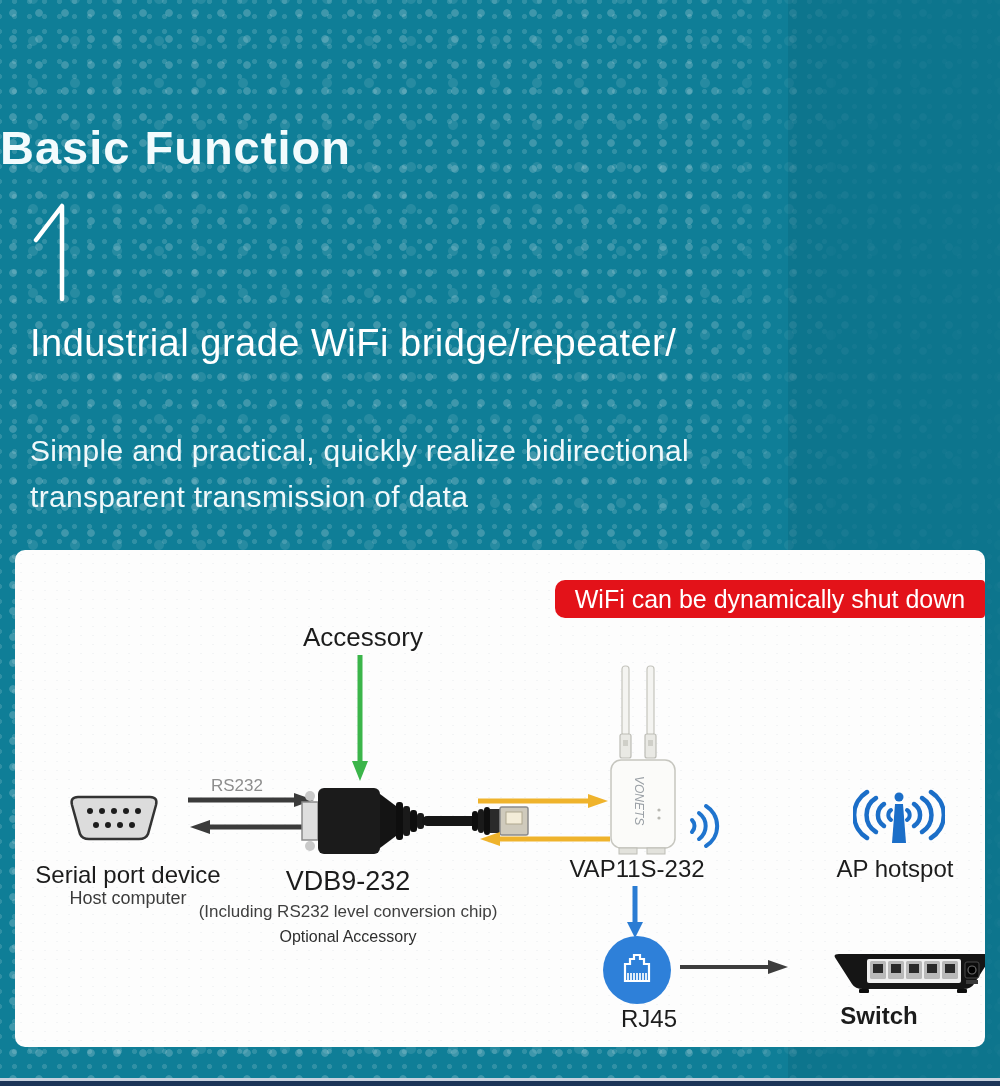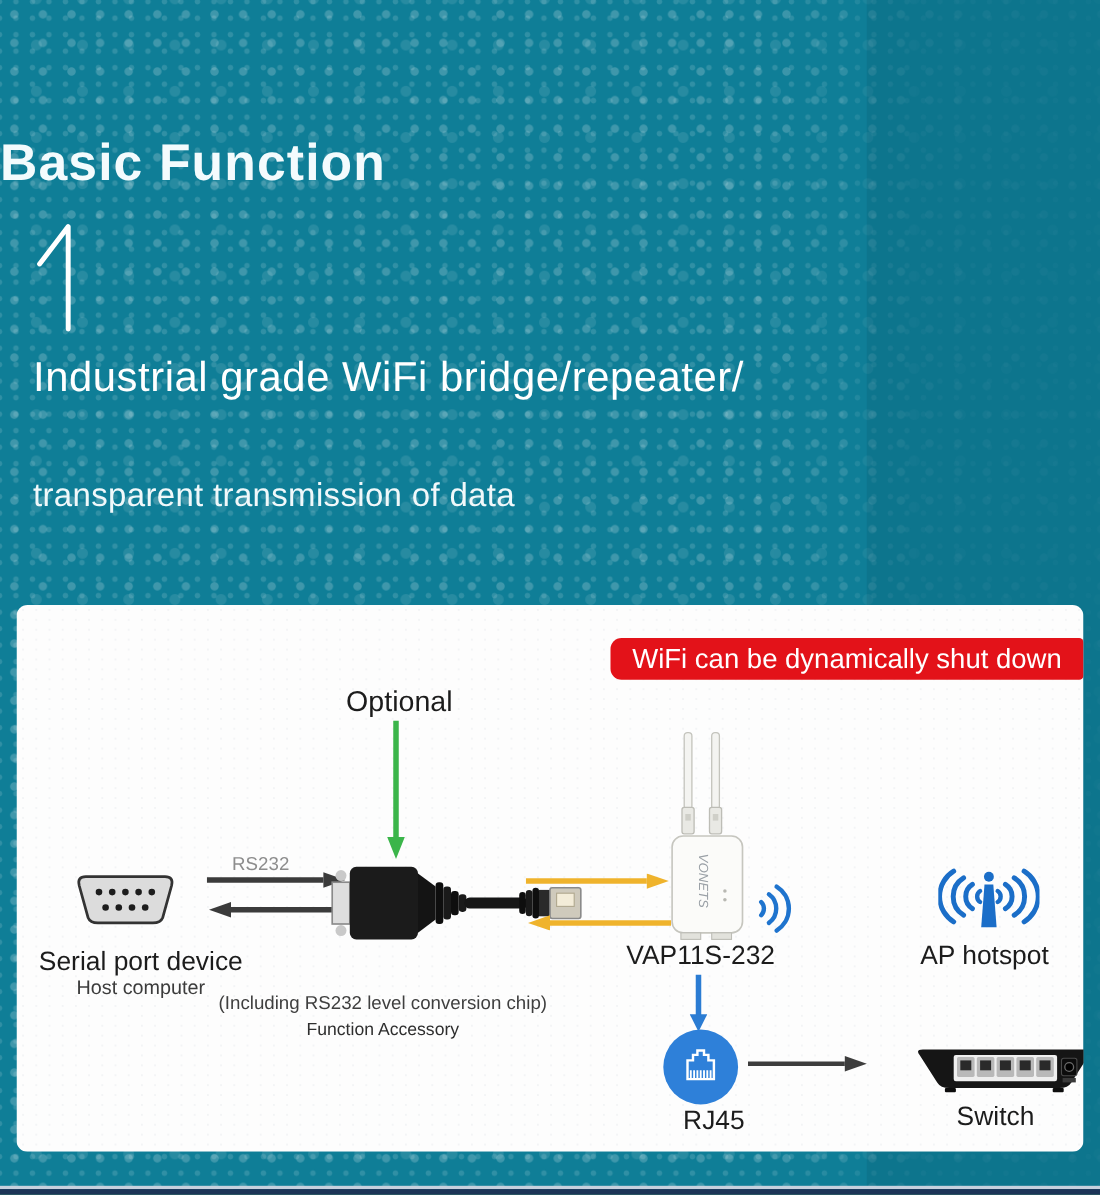--- a/index.html
+++ b/index.html
@@ -47,21 +47,21 @@
   .transfer-lbl { left:268px; top:72px; width:160px; font-size:26px; }
   .rs232-lbl { left:162px; top:226px; width:120px; font-size:17px; color:#8d8d8d; }
   .serial-lbl { left:0; top:311px; width:226px; font-size:24px; }
   .serial-sub { left:0; top:338px; width:226px; font-size:18px; color:#3c3c3c; }
   .adapter-lbl { left:183px; top:316px; width:300px; font-size:27px; }
   .adapter-note { left:153px; top:352px; width:360px; font-size:17px; color:#3f3f3f; }
   .adapter-note2 { left:153px; top:378px; width:360px; font-size:16px; color:#2e2e2e; }
   .bridge-lbl { left:502px; top:305px; width:240px; font-size:24px; }
   .ap-lbl { left:790px; top:305px; width:180px; font-size:24px; }
   .rj45-lbl { left:564px; top:455px; width:140px; font-size:24px; }
-  .switch-lbl { left:810px; top:452px; width:160px; font-size:24px; }
+  .switch-lbl { left:784px; top:452px; width:160px; font-size:24px;font-weight:bold; }
 
   .abs { position:absolute; }
   .rj45-circle {
     position:absolute; left:588px; top:386px; width:68px; height:68px;
     background:#2e80d9; border-radius:50%; display:flex; align-items:center; justify-content:center;
   }
   .bottom-line { position:absolute; left:0; top:1078px; width:1000px; height:3px; background:#c6d1de; }
   .bottom-bar  { position:absolute; left:0; top:1081px; width:1000px; height:5px; background:#1c3457; }
 </style>
 </head>
@@ -74,28 +74,29 @@
   <div class="title">Basic Function</div>
 
   <svg class="big-one" width="50" height="102" viewBox="0 0 50 102">
     <polyline points="10,40 36,6 36,99" fill="none" stroke="#ffffff" stroke-width="4.5" stroke-linecap="round" stroke-linejoin="round"></polyline>
   </svg>
 
   <div class="headline">
     <div>Industrial grade WiFi bridge/repeater/</div>
   </div>
   <div class="subheadline">
+    <div>Simple and practical, quickly realize bidirectional</div>
     <div>transparent transmission of data</div>
   </div>
 
   <div class="panel">
 
     <div class="badge">WiFi can be dynamically shut down</div>
 
-    <div class="lbl transfer-lbl">Optional</div>
+    <div class="lbl transfer-lbl">Accessory</div>
     <svg class="abs" style="left:336px;top:105px;" width="18" height="128" viewBox="0 0 18 128">
       <line x1="9" y1="0" x2="9" y2="108" stroke="#3bb54a" stroke-width="5"></line>
       <polygon points="1,106 17,106 9,126" fill="#3bb54a"></polygon>
     </svg>
 
     <svg class="abs" style="left:53px;top:245px;" width="92" height="46" viewBox="0 0 92 46">
       <path d="M10,2 L82,2 Q90,2 88,10 L80,39 Q78,44 71,44 L21,44 Q14,44 12,39 L4,10 Q2,2 10,2 Z" fill="#dcdcdc" stroke="#333" stroke-width="2.5"></path>
       <circle cx="22" cy="16" r="3" fill="#1d1d1d"></circle>
         <circle cx="34" cy="16" r="3" fill="#1d1d1d"></circle>
         <circle cx="46" cy="16" r="3" fill="#1d1d1d"></circle>
@@ -128,22 +129,23 @@
       <rect x="110" y="24" width="7" height="22" rx="3" fill="#0e0e0e"></rect>
       <rect x="117" y="27" width="7" height="16" rx="3" fill="#1a1a1a"></rect>
       <rect x="122" y="30" width="58" height="10" rx="5" fill="#161616"></rect>
       <rect x="172" y="25" width="6" height="20" rx="3" fill="#0e0e0e"></rect>
       <rect x="178" y="23" width="6" height="24" rx="3" fill="#1a1a1a"></rect>
       <rect x="184" y="21" width="6" height="28" rx="3" fill="#0e0e0e"></rect>
       <rect x="190" y="23" width="10" height="24" fill="#2a2a2a"></rect>
       <rect x="200" y="21" width="28" height="28" rx="2" fill="#cfcabc" stroke="#8a8a8a" stroke-width="1.5"></rect>
       <rect x="206" y="26" width="16" height="12" fill="#f3ecd8" stroke="#b0a88f" stroke-width="1"></rect>
     </svg>
+    <div class="lbl adapter-lbl">VDB9-232</div>
     <div class="lbl adapter-note">(Including RS232 level conversion chip)</div>
-    <div class="lbl adapter-note2">Function Accessory</div>
+    <div class="lbl adapter-note2">Optional Accessory</div>
 
     <svg class="abs" style="left:463px;top:244px;" width="132" height="52" viewBox="0 0 132 52">
       <line x1="0" y1="7" x2="110" y2="7" stroke="#efb32c" stroke-width="5"></line>
       <polygon points="110,0 130,7 110,14" fill="#efb32c"></polygon>
       <line x1="22" y1="45" x2="132" y2="45" stroke="#efb32c" stroke-width="5"></line>
       <polygon points="22,38 2,45 22,52" fill="#efb32c"></polygon>
     </svg>
 
     <svg class="abs" style="left:592px;top:114px;" width="74" height="192" viewBox="0 0 74 192">
       <rect x="15" y="2" width="7" height="70" rx="3" fill="#f4f4f1" stroke="#c4c4bd" stroke-width="1.2"></rect>

